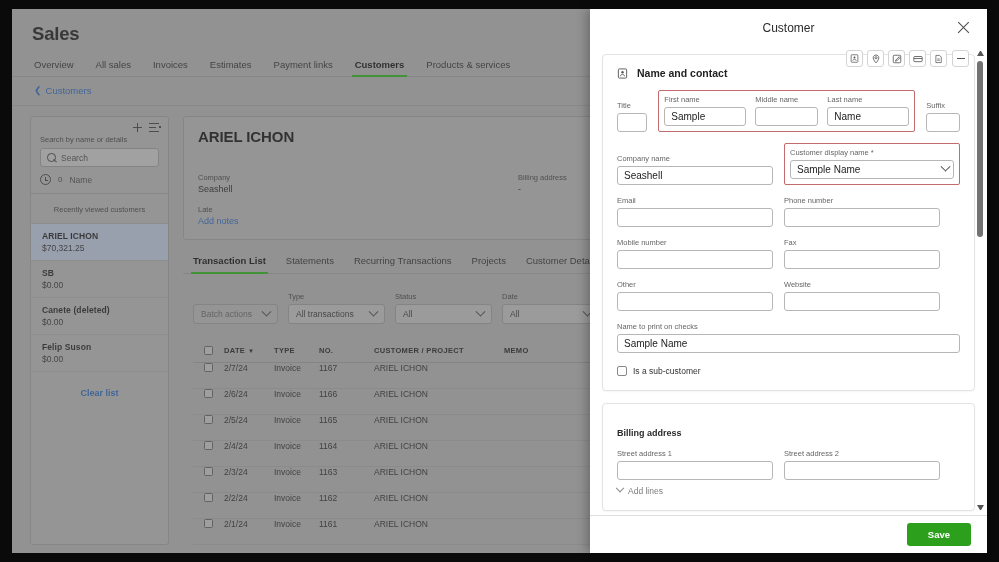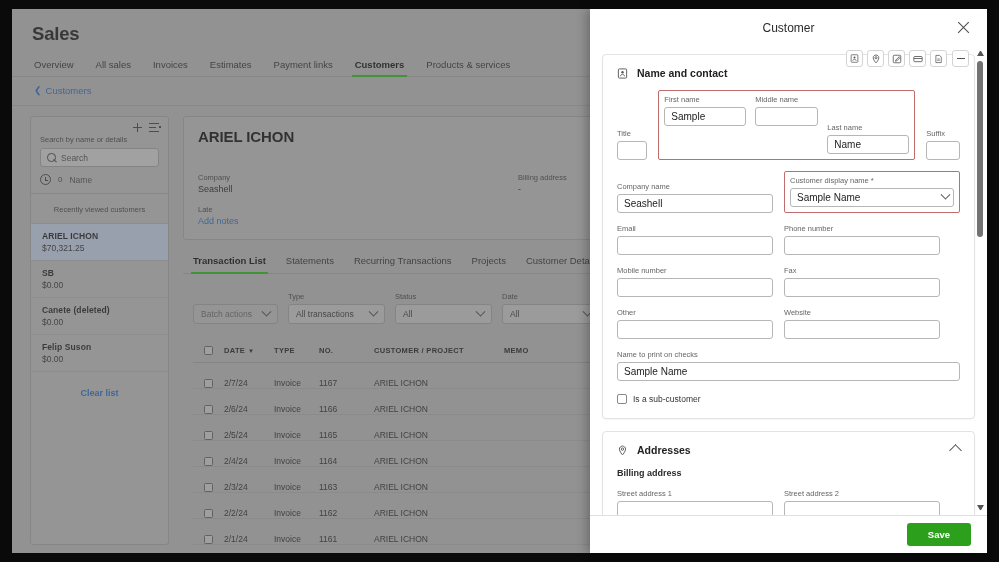--- a/index.html
+++ b/index.html
@@ -135,21 +135,21 @@
   .cv { width: 7px; height: 7px; border-right: 1.3px solid #444; border-bottom: 1.3px solid #444; transform: rotate(45deg) translate(-2px,-2px); flex: 0 0 auto; }
   .view-link { font-size: 8.5px; color: #2a5ea8; padding-bottom: 4px; cursor: pointer; }
 
   .tbl { margin: 22px 0 0 10px; }
   .tbl-head {
     display: flex; align-items: center; padding: 0 0 7px 0;
     border-bottom: 1px solid #8a8a8a; font-size: 7.5px; font-weight: 700;
     color: #212121; letter-spacing: .3px;
   }
   .tbl-row {
-    display: flex; align-items: flex-end; height: 26px;
+    display: flex; align-items: flex-start; height: 26px;
     border-bottom: 1px solid #949494; font-size: 8.5px; color: #2a2a2a;
   }
   .cb { width: 9px; height: 9px; border: 1.2px solid #5a5a5a; border-radius: 1.5px; background: #b0b0b0; cursor: pointer; }
   .c-chk { width: 31px; display: flex; justify-content: flex-start; padding-left: 11px; }
   .c-date { width: 50px; }
   .c-type { width: 45px; }
   .c-no   { width: 55px; }
   .c-cust { width: 130px; }
   .c-memo { width: 100px; }
   .sortcar { display: inline-block; margin-left: 3px; font-size: 6px; }
@@ -216,21 +216,21 @@
     width: 100%; font-family: "Liberation Sans", sans-serif;
   }
   .inp.with-chev { justify-content: space-between; padding-right: 4px; }
   .chev-dn { width: 7px; height: 7px; border-right: 1.4px solid #555; border-bottom: 1.4px solid #555; transform: rotate(45deg) translate(-2px,-2px); }
 
   .hl { border: 1.5px solid #c26d6d; border-radius: 2px; padding: 4px 5px 5px; }
 
   .w-title { width: 36px; }
   .w-first { width: 82px; }
   .w-mid   { width: 63px; }
-  .w-last  { width: 82px; margin-top: 28px; }
+  .w-last  { width: 82px; }
   .w-sfx   { width: 40px; }
   .w-half  { width: 156px; }
 
   .checkrow { display: flex; align-items: center; gap: 6px; margin-top: 13px; }
   .cbx { width: 10px; height: 10px; border: 1.2px solid #888; border-radius: 2px; background: #fff; cursor: pointer; }
   .checkrow span { font-size: 8.5px; color: #333; }
 
   .sub-label { font-size: 9px; font-weight: 700; color: #2b2b2b; margin-top: 12px; }
   .addlines { display: flex; align-items: center; gap: 5px; margin-top: 6px; font-size: 8.5px; color: #7d7d7d; cursor: pointer; }
   .addlines .cv2 { width: 6px; height: 6px; border-right: 1.3px solid #8a8a8a; border-bottom: 1.3px solid #8a8a8a; transform: rotate(45deg) translate(-2px,-2px); }
@@ -615,30 +615,20 @@
           </div>
         </div>
 
         <div class="checkrow">
           <span class="cbx"></span>
           <span>Is a sub-customer</span>
         </div>
       </div>
 
       <div class="card" style="margin-top:12px">
-        <div class="card-head">
-          <span>
-            <svg width="11" height="11" viewBox="0 0 12 12">
-                <path d="M6 1.2c-1.9 0-3.4 1.5-3.4 3.3C2.6 7 6 10.8 6 10.8S9.4 7 9.4 4.5C9.4 2.7 7.9 1.2 6 1.2z" fill="none" stroke="#555" stroke-width="1"></path>
-                <circle cx="6" cy="4.5" r="1.3" fill="none" stroke="#555" stroke-width="1"></circle>
-              </svg>
-          </span>
-          <span class="card-title">Addresses</span>
-          <span class="card-chev"></span>
-        </div>
 
         <div class="sub-label">Billing address</div>
 
         <div class="row2">
           <div class="f w-half">
             <label>Street address 1</label>
             <div class="inp"></div>
           </div>
           <div class="f w-half">
             <label>Street address 2</label>

